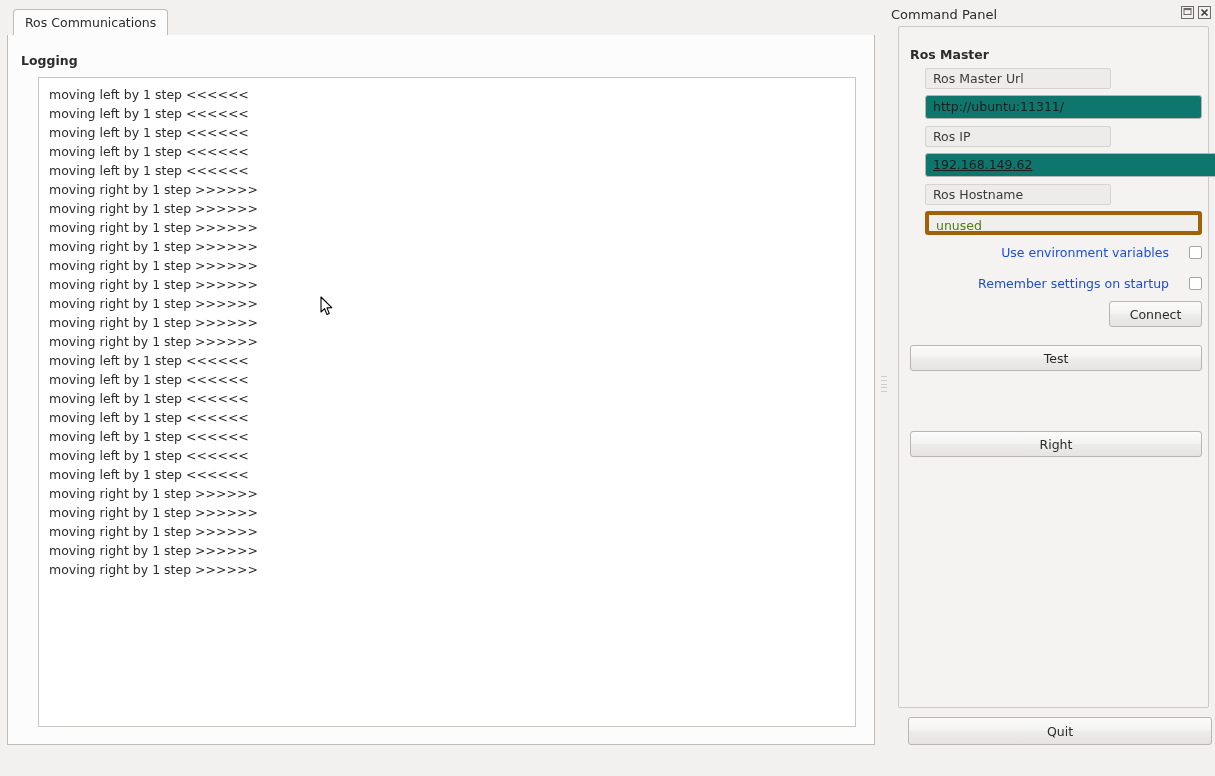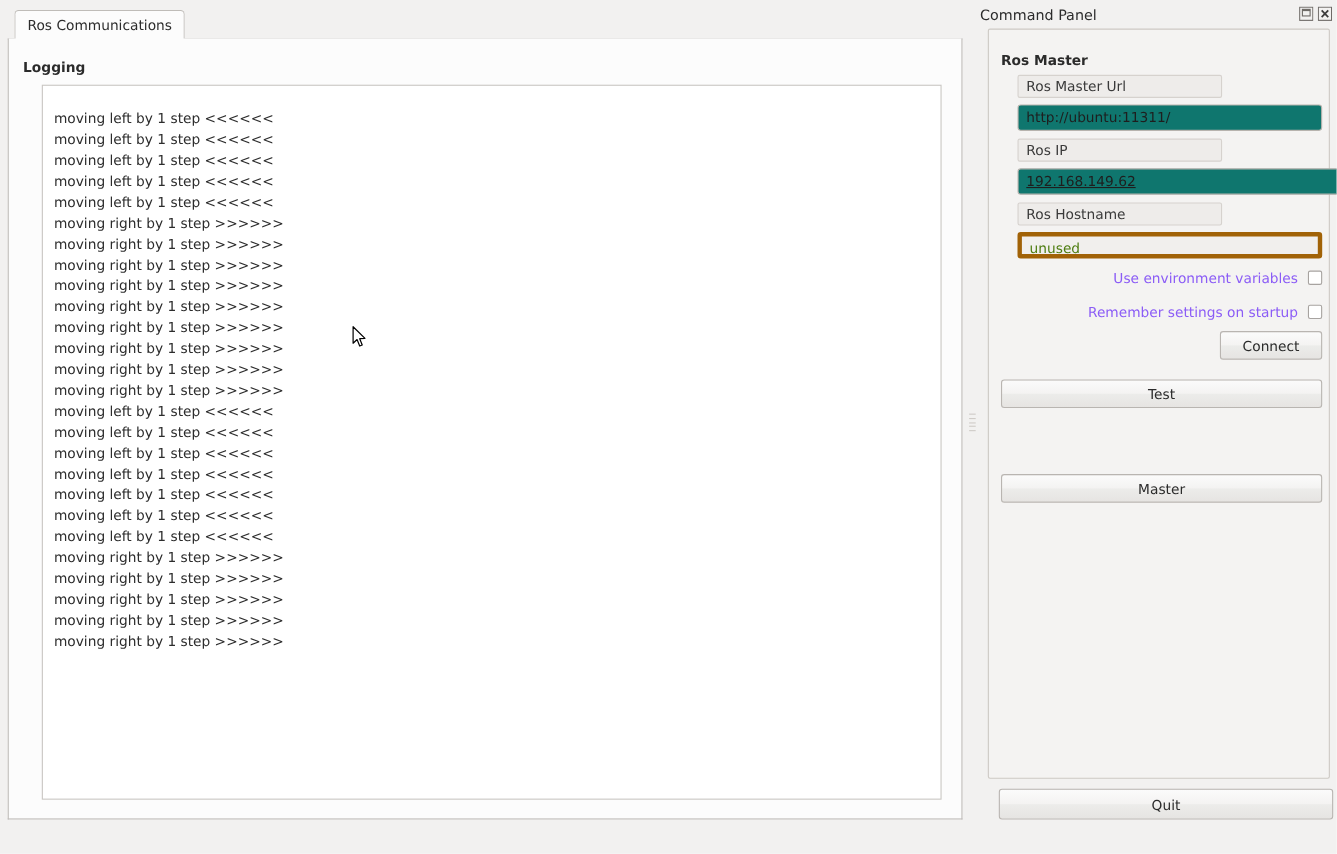--- a/index.html
+++ b/index.html
@@ -46,21 +46,21 @@
     position: absolute; left: 13px; top: 18px;
     font-weight: bold; font-size: 12.5px; color: #2b2b2b;
   }
 
   .loglist {
     position: absolute; left: 30px; top: 42px;
     width: 818px; height: 650px;
     background: #ffffff;
     border: 1px solid #c9c6c2;
     overflow: hidden;
-    padding-top: 20px;
+    padding-top: 7px;
   }
   .logline {
     height: 19px; line-height: 19px;
     padding-left: 10px;
     font-size: 12.5px;
     color: #2c2c2c;
     white-space: nowrap;
   }
 
   
@@ -129,22 +129,22 @@
   }
   .lineedit.disabled {
     background: #f1efed;
     border: 4px solid #a16207;
     color: #4d7c0f;
   }
 
   .checkrow {
     position: absolute;
     display: flex; align-items: center; justify-content: flex-end;
-    gap: 9px;
-    font-size: 12.5px; color: #8b5cf6;
+    gap: 20px;
+    font-size: 12.5px; color: #1d4ed8;
   }
   .checkbox {
     width: 13px; height: 13px;
     border: 1px solid #a7a3a0;
     background: #ffffff;
     border-radius: 2px;
   }
 
   .btn {
     position: absolute;
@@ -260,21 +260,21 @@
 
         <div class="checkrow" style="left:40px; top:247px; width:263px; height:18px;">
           <span>Remember settings on startup</span>
           <span class="checkbox"></span>
         </div>
 
         <div class="btn" style="left:210px; top:274px; width:93px;">Connect</div>
 
         <div class="btn" style="left:11px; top:318px; width:292px;">Test</div>
 
-        <div class="btn" style="left:11px; top:404px; width:292px;">Master</div>
+        <div class="btn" style="left:11px; top:404px; width:292px;">Right</div>
       </div>
 
       <div class="btn" style="left:10px; top:691px; width:304px; height:28px;">Quit</div>
     </div>
   </div>
 
   <div class="cursor">
     <svg width="14" height="21" viewBox="0 0 14 21">
       <path d="M1 1 L1 16 L4.6 12.7 L7.0 18.6 L9.3 17.6 L7.0 11.9 L11.8 11.6 Z" fill="#ffffff" stroke="#000000" stroke-width="1.1" stroke-linejoin="round"></path>
     </svg>

